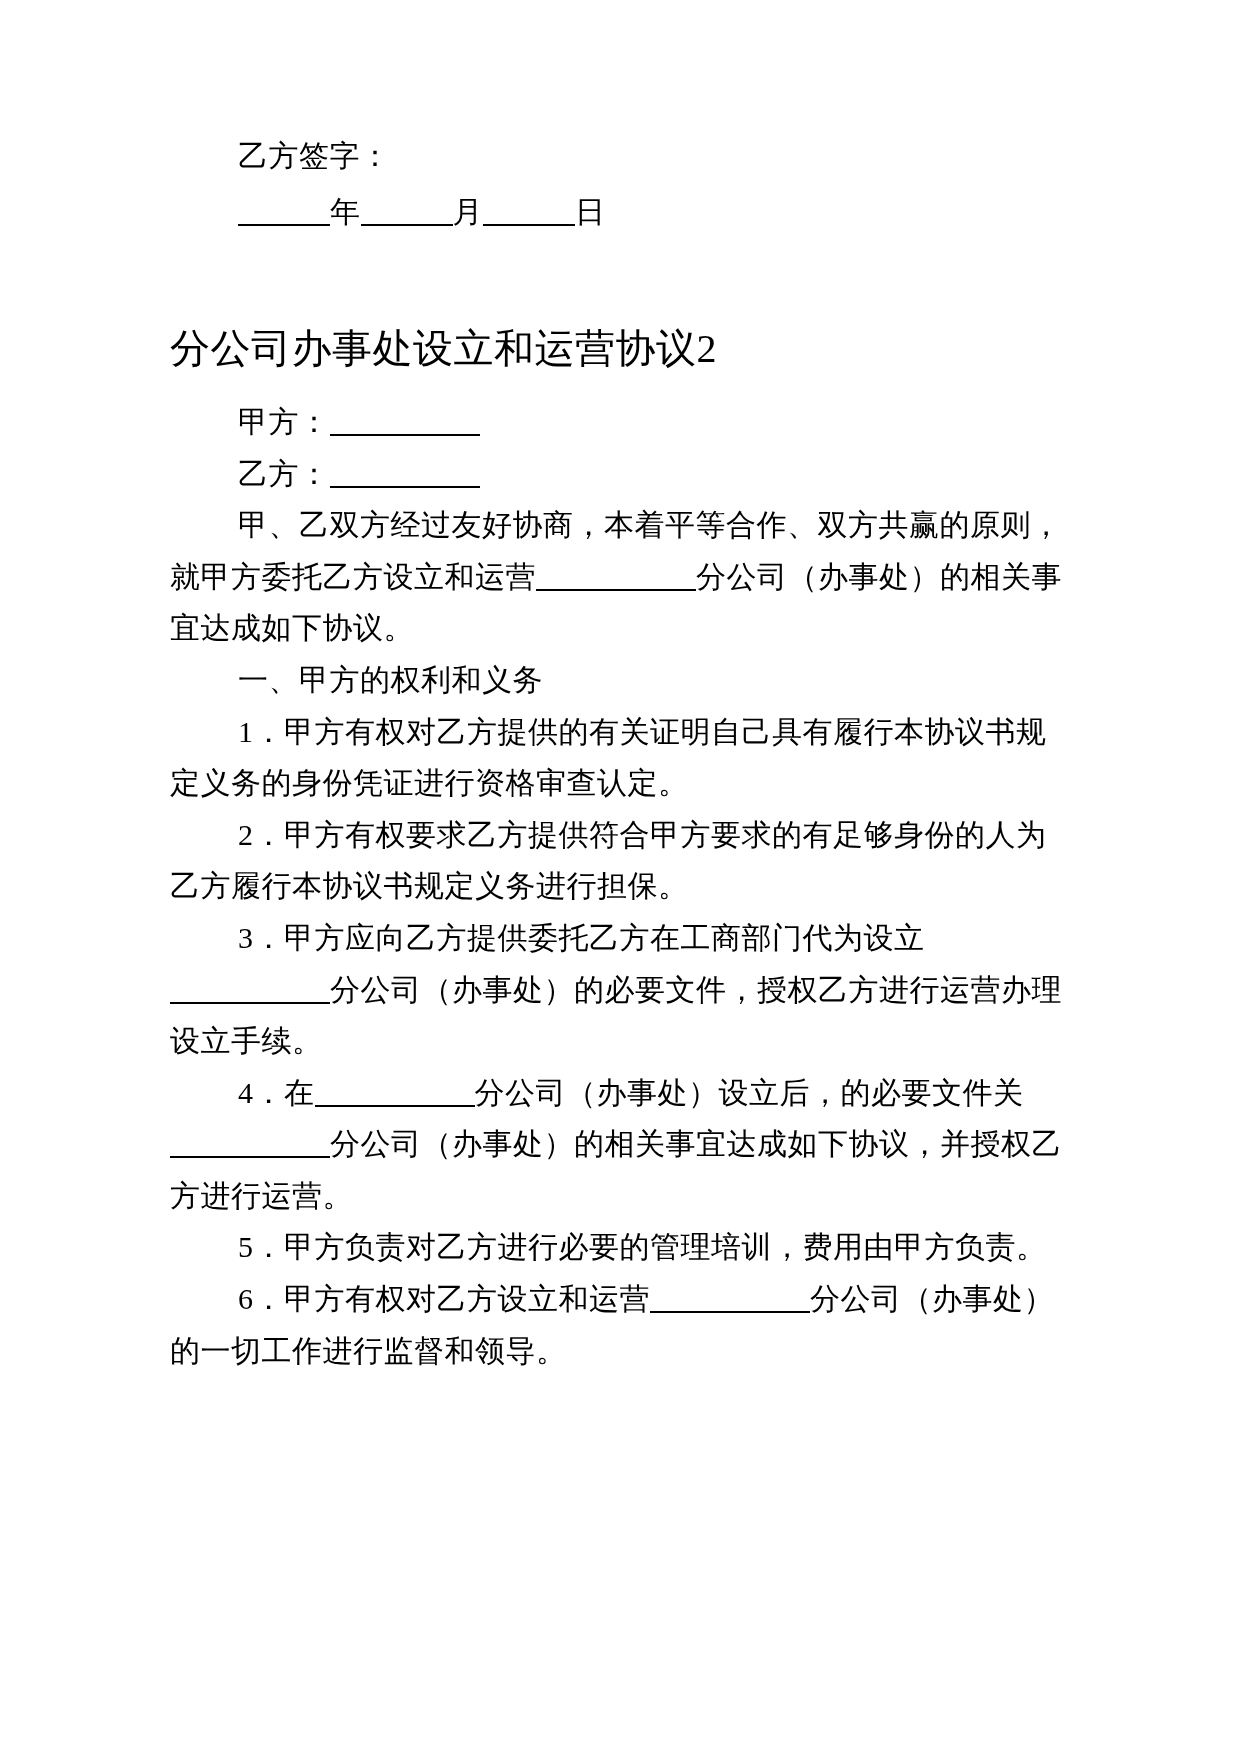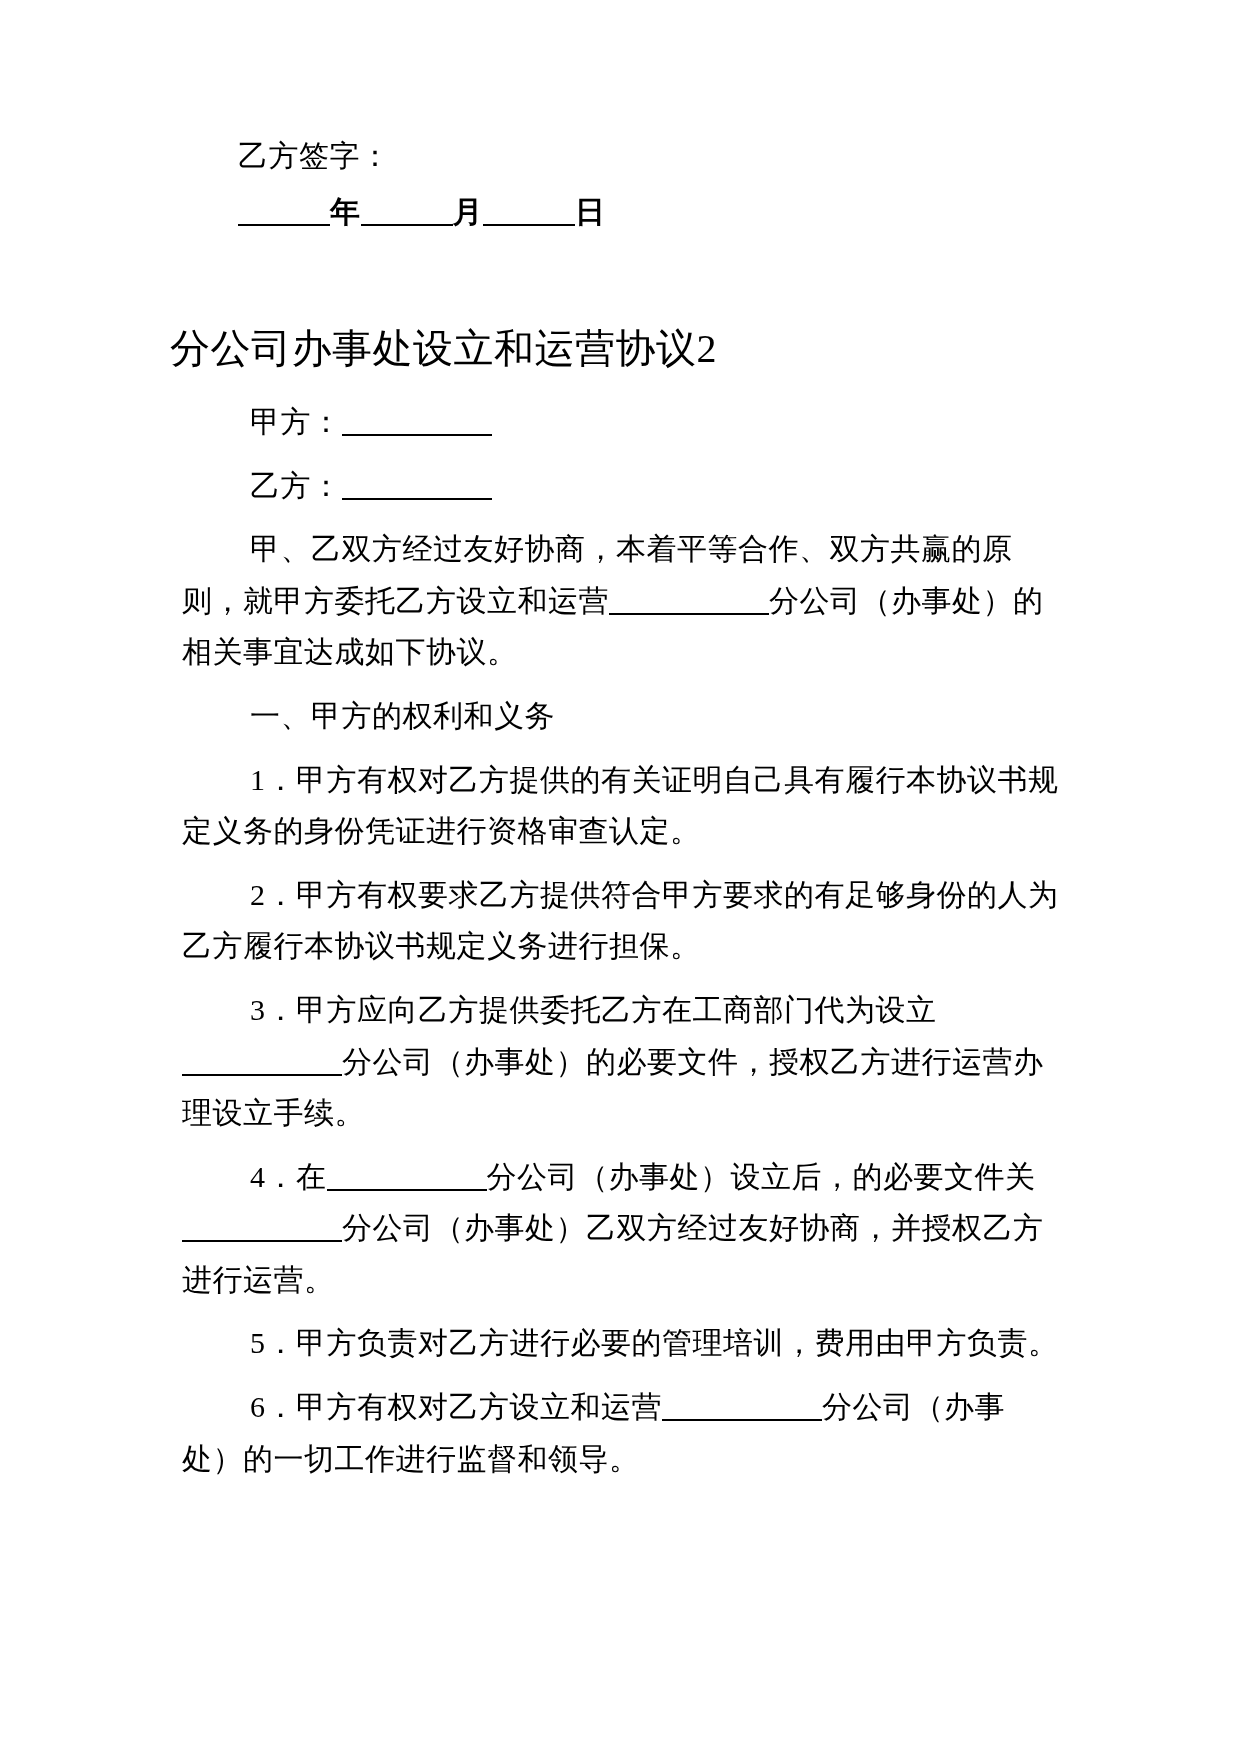--- a/index.html
+++ b/index.html
@@ -25,29 +25,28 @@
     line-height: 1.72;
     letter-spacing: 0.5px;
   }
   .sig-line {
     margin: 0 0 4px 0;
     padding-left: 68px;
   }
   .sig-date {
     margin: 0;
     padding-left: 68px;
-    font-weight: bold;
   }
   .heading {
     margin: 78px 0 12px 0;
     font-size: 40px;
     line-height: 1.72;
   }
   .para {
-    margin: 12px;
+    margin: 0;
     text-indent: 68px;
   }
   .blank-s {
     display: inline-block;
     border-bottom: 2px solid #000;
     width: 150px;
     vertical-align: -4px;
   }
   .blank-xs {
     display: inline-block;
@@ -85,20 +84,20 @@
     <p class="para"><span>甲、乙双方经过友好协商，本着平等合作、双方共赢的</span><span>原则，就甲方委托乙方设立和运营</span><span class="blank-m"></span><span>分公司（办事</span><span>处）的相关事宜达成如下协议。</span></p>
 
     <p class="para">一、甲方的权利和义务</p>
 
     <p class="para"><span>1．</span><span>甲方有权对乙方提供的有关证明自己具有履行本协议书规定义务的身份凭证进行资格审查认定。</span></p>
 
     <p class="para"><span>2．</span><span>甲方有权要求乙方提供符合甲方要求的有足够身份的人为乙方履行本协议书规定义务进行担保。</span></p>
 
     <p class="para"><span>3．</span><span>甲方应向乙方提供委托乙方在工商部门代为设立</span><span class="blank-m"></span><span>分公司（办事处）的必要文件，授权乙方进行运营</span><span>办理设立手续。</span></p>
 
-    <p class="para"><span>4．</span><span>在</span><span class="blank-m"></span><span>分公司（办事处）设立后，的必要文件</span><span>关</span><span class="blank-m"></span><span>分公司（办事处）乙双方经过友好协商，并</span><span>授权乙方进行运营。</span></p>
+    <p class="para"><span>4．</span><span>在</span><span class="blank-m"></span><span>分公司（办事处）设立后，的必要文件</span><span>关</span><span class="blank-m"></span><span>分公司（办事处）的相关事宜达成如下协议，并</span><span>授权乙方进行运营。</span></p>
 
     <p class="para"><span>5．</span><span>甲方负责对乙方进行必要的管理培训，费用由甲方负责。</span></p>
 
     <p class="para"><span>6．</span><span>甲方有权对乙方设立和运营</span><span class="blank-m"></span><span>分公司（办事</span><span>处）的一切工作进行监督和领导。</span></p>
 
   </div>
 </div>
 
 </body></html>

